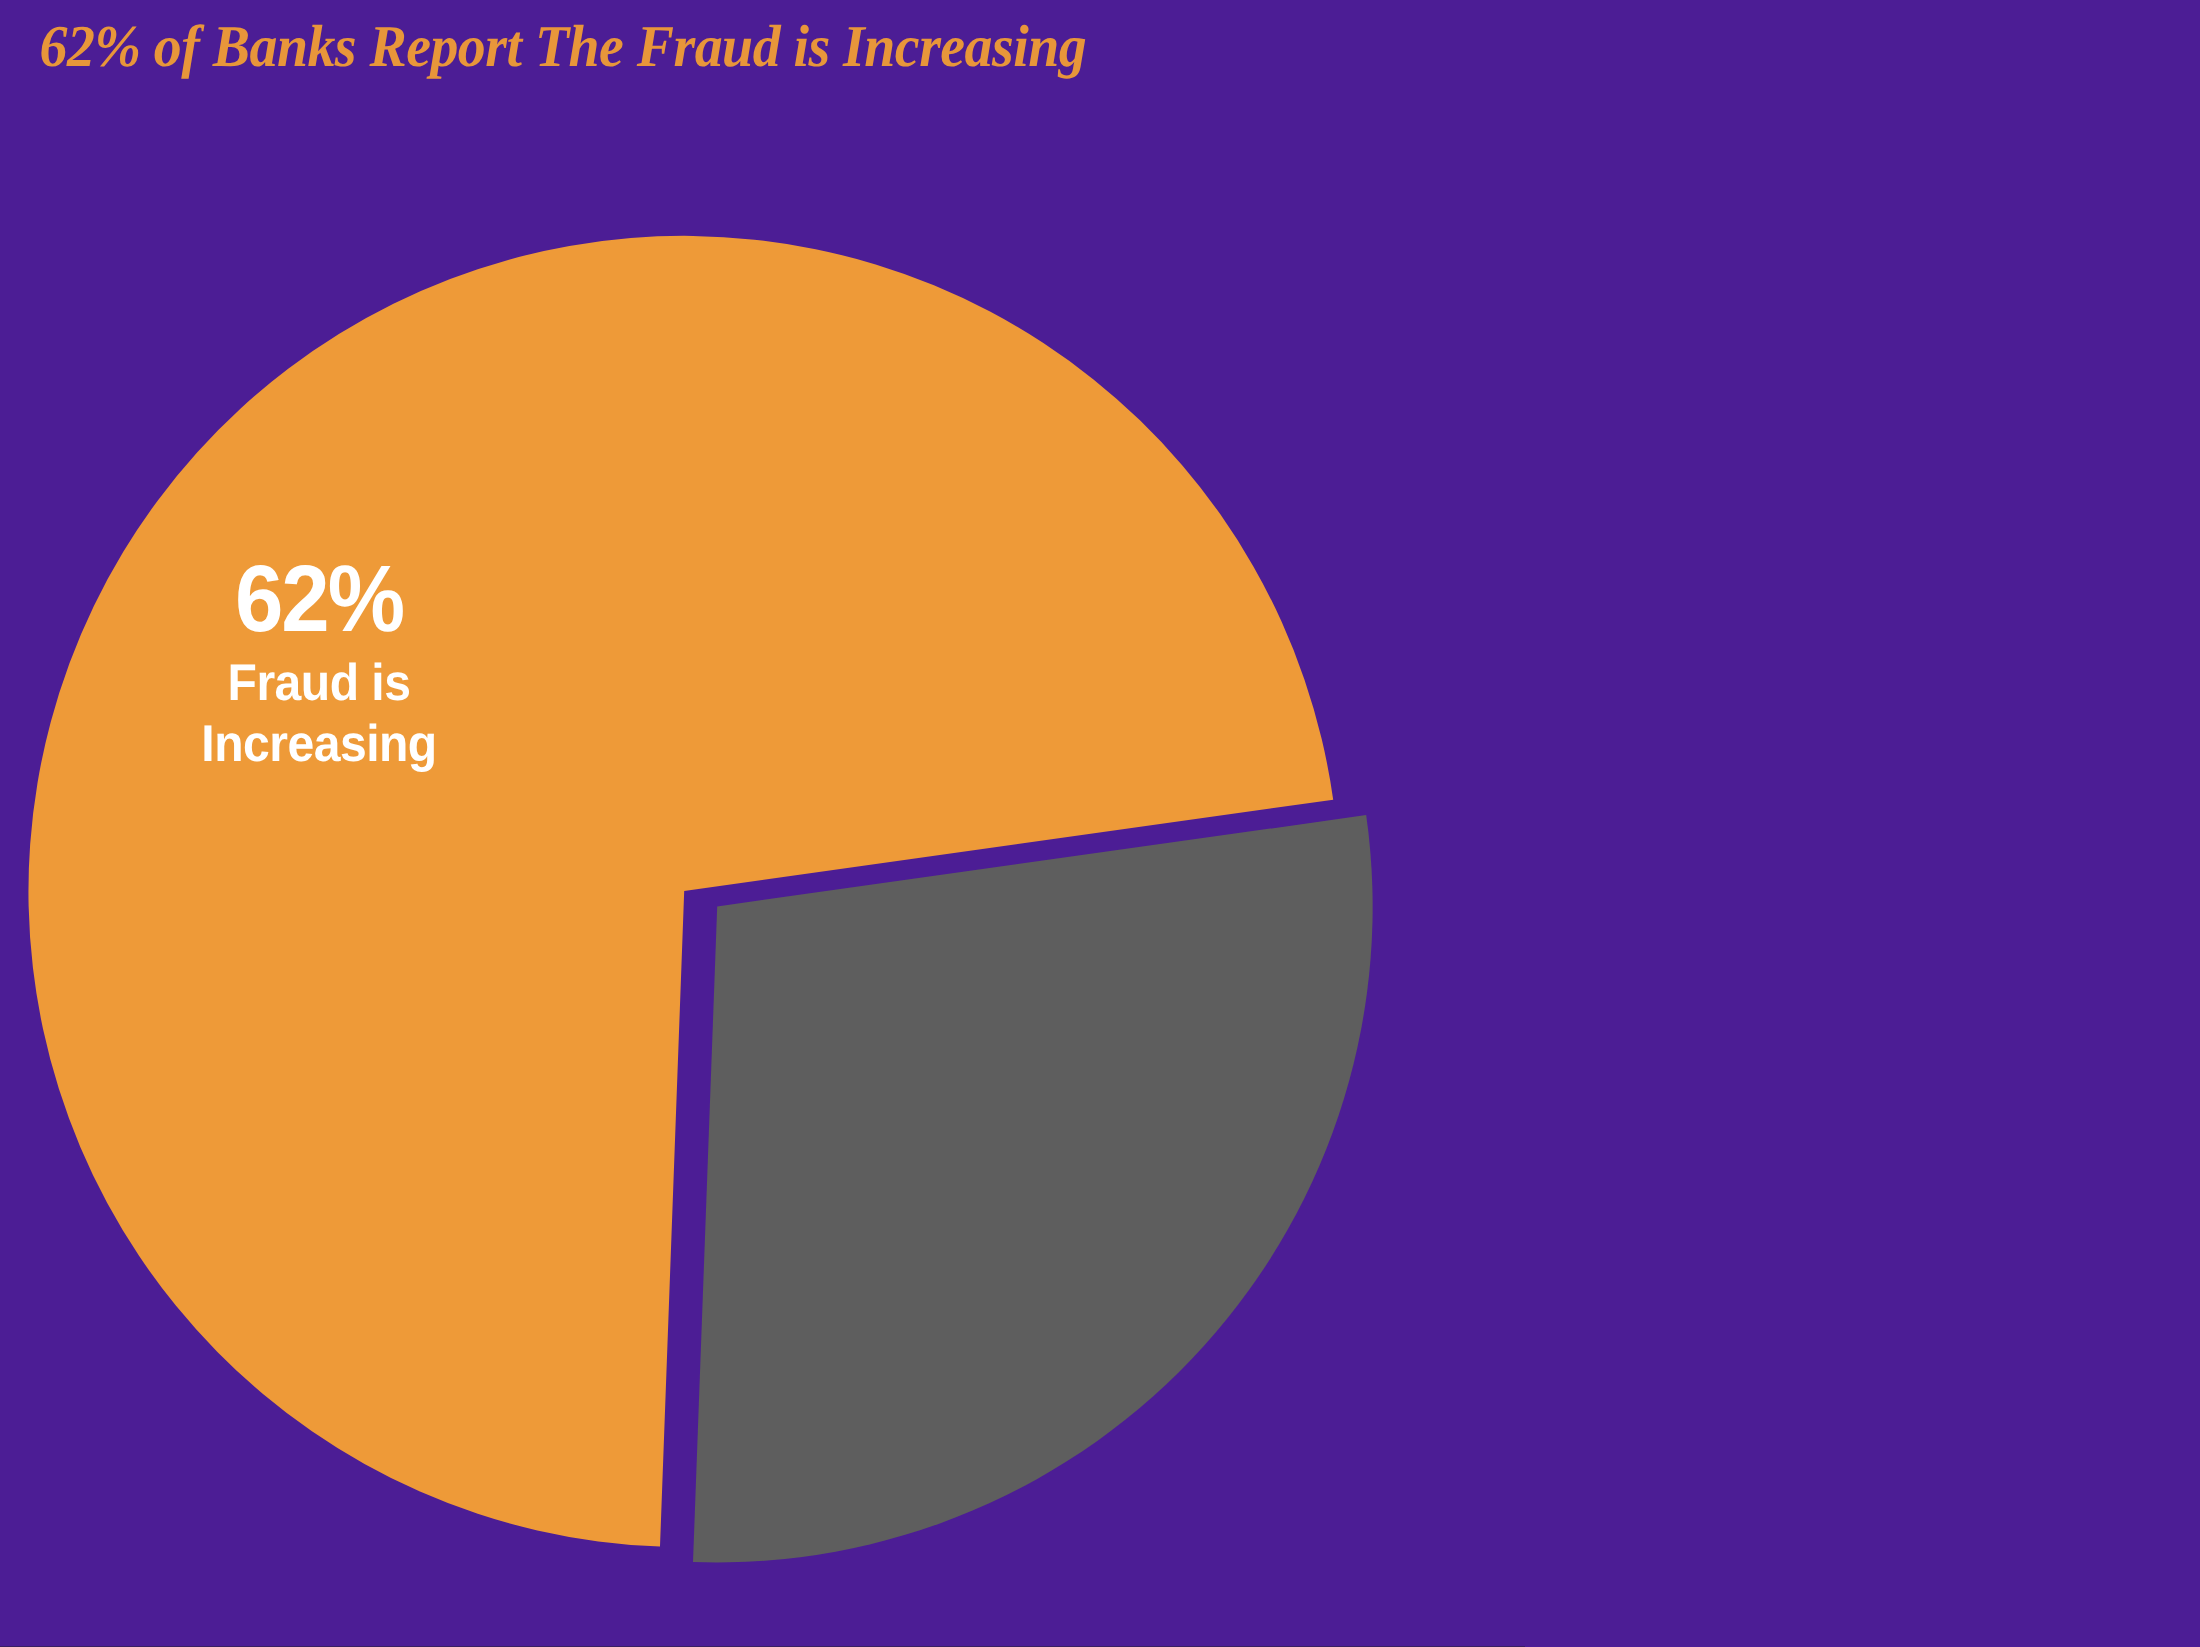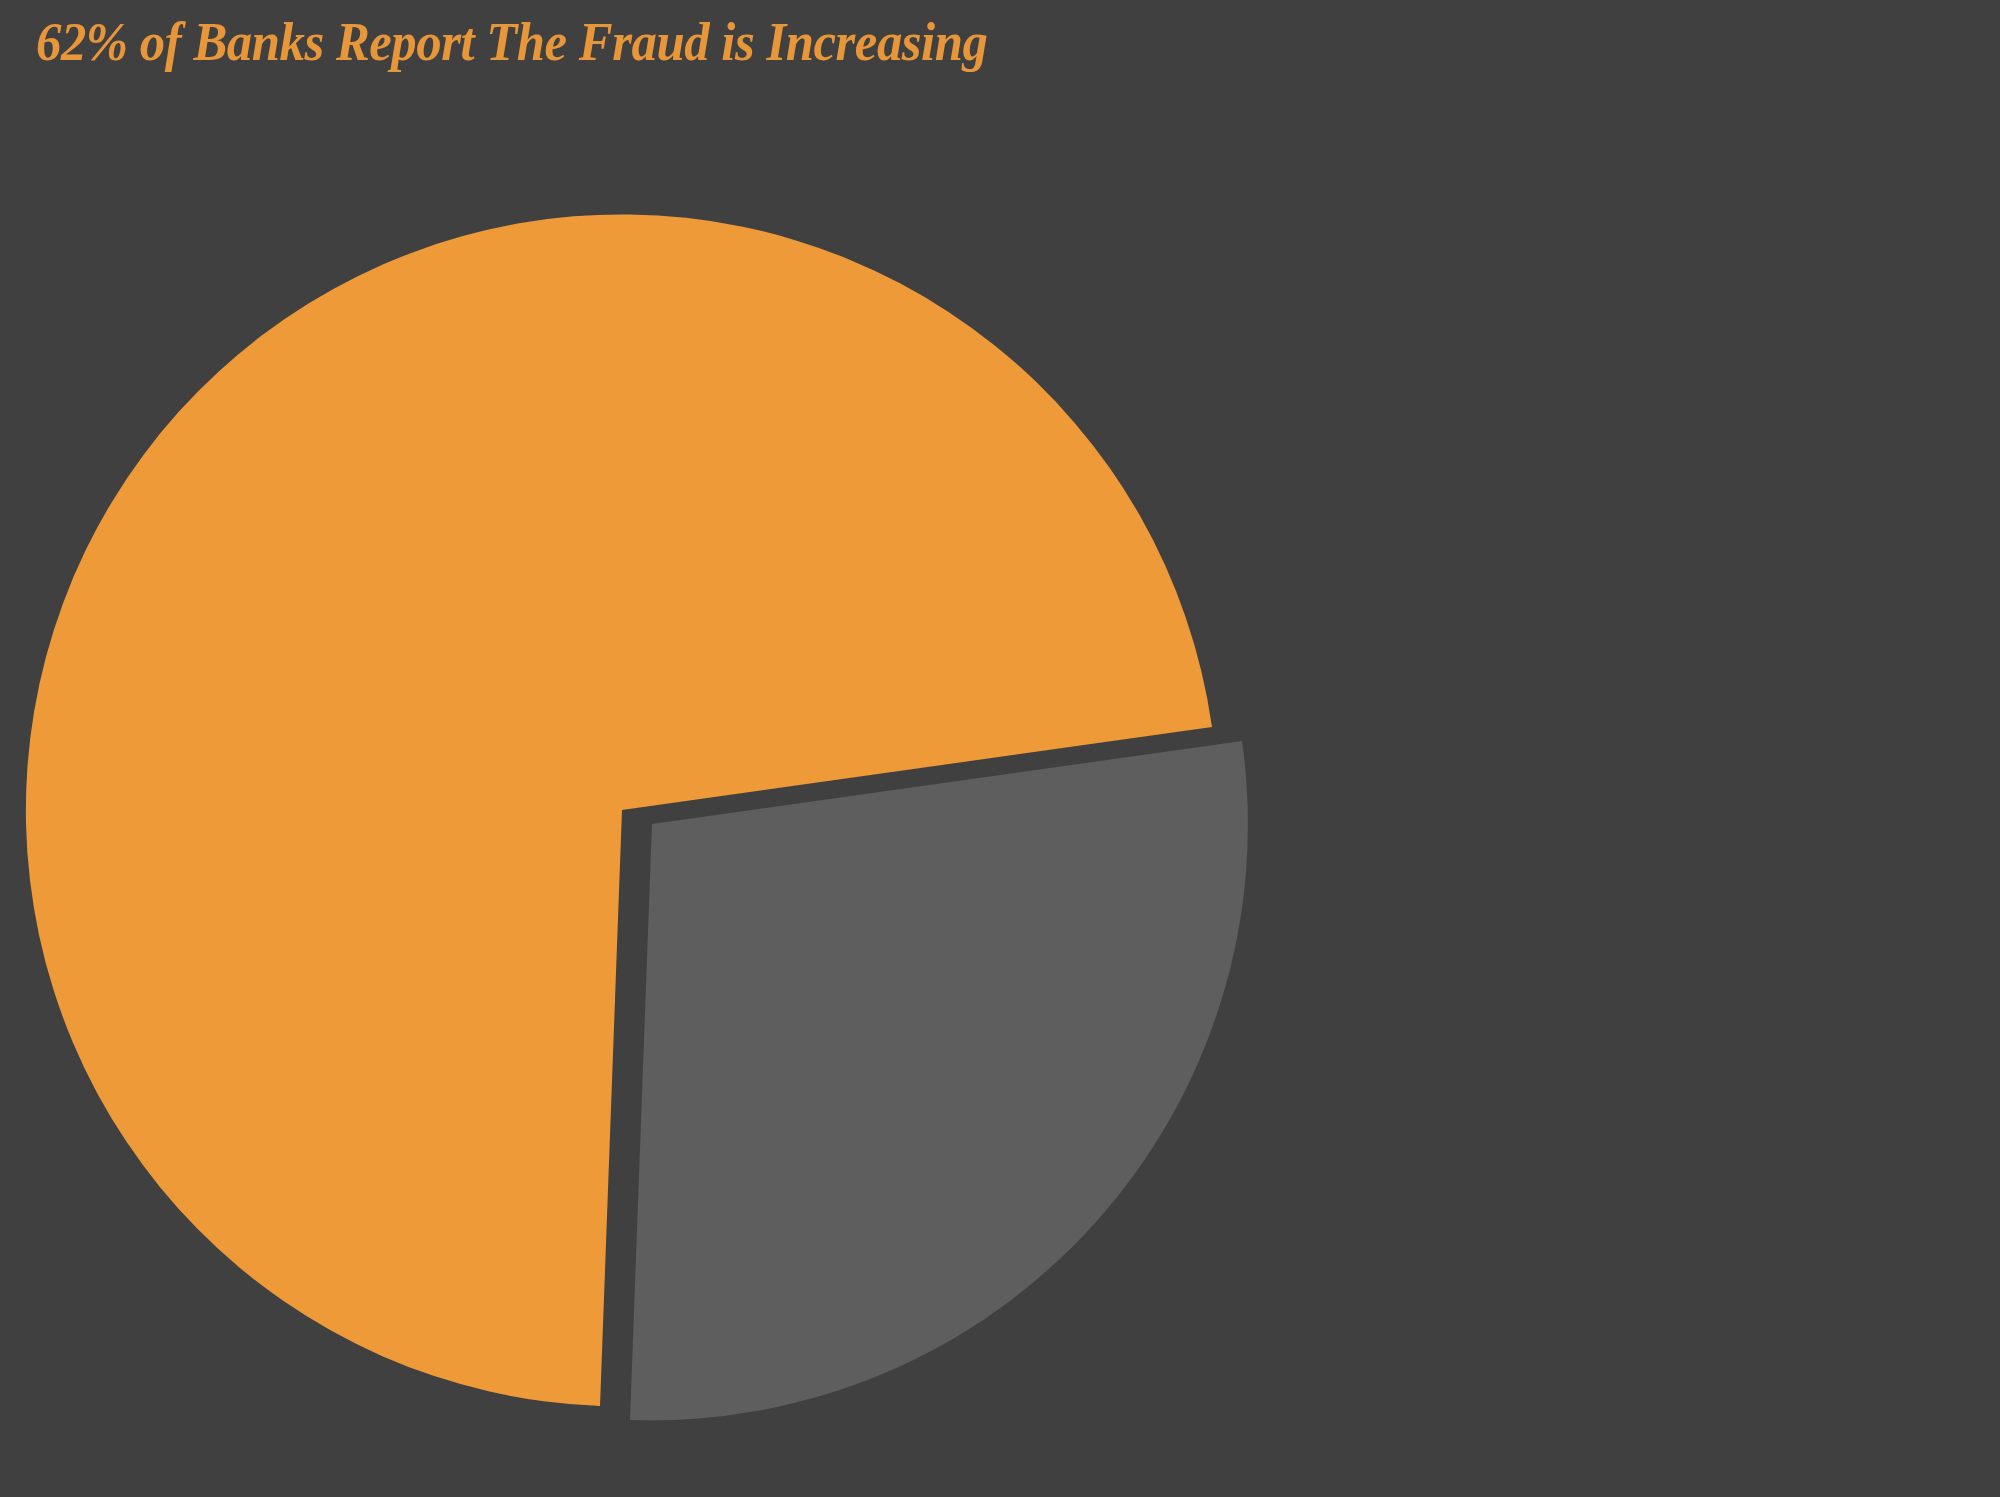--- a/index.html
+++ b/index.html
@@ -115,35 +115,40 @@
     letter-spacing: -1.5px;
     padding: 4px 10px 4px 8px;
     white-space: nowrap;
     transform: scaleX(0.89);
     transform-origin: left center;
   }
 </style>
 </head>
 <body>
 
-<div id="stage" style="background: #404040;">
+<div id="stage" style="background: #4c1d95;">
 
   <div id="chart-title" style="color: rgb(232, 150, 58);">62% of Banks Report The Fraud is Increasing</div>
 
   <div id="pie-wrap">
     <svg id="pie-svg" viewBox="0 0 1340 1497" xmlns="http://www.w3.org/2000/svg">
 
       <path id="slice-orange" d="M 622 810
                L 1212 727
                A 596 596 0 1 0 600 1406
                Z" fill="#ee9a38"></path>
 
       <path id="slice-grey" d="M 652 824
                L 1242 741
                A 596 596 0 0 1 630 1420
                Z" fill="#5e5e5e"></path>
     </svg>
   </div>
 
+  <div id="label-orange" class="slice-label">
+    <span class="pct">62%</span>
+    <span class="sub">Fraud is</span>
+    <span class="sub">Increasing</span>
+  </div>
 
 
 
 </div>
 
 </body></html>

